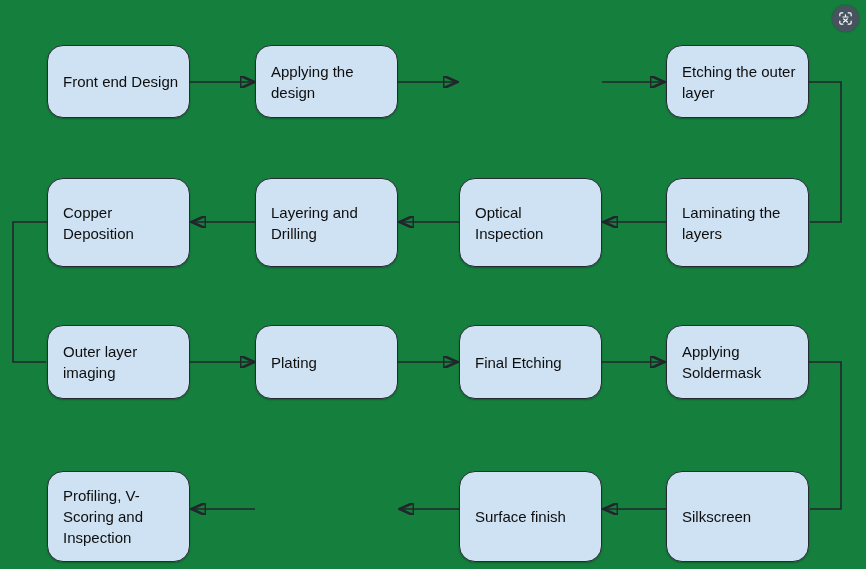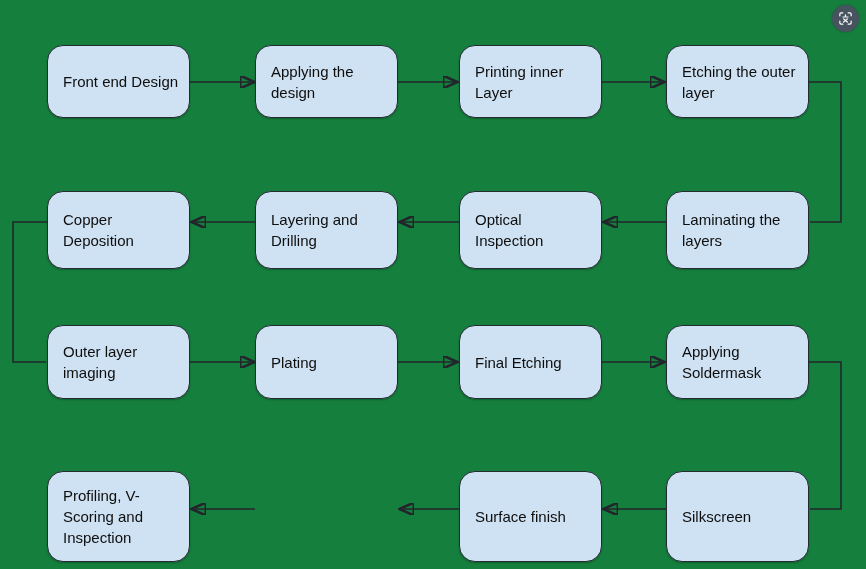--- a/index.html
+++ b/index.html
@@ -20,21 +20,21 @@
     display:flex;
     align-items:center;
     padding:0 10px 0 15px;
     font-size:15px;
     line-height:21px;
     color:#0e0e0e;
     box-shadow:0 1px 2px rgba(0,0,0,.28);
   }
   .c1{left:47px}.c2{left:255px}.c3{left:459px}.c4{left:666px}
   .r1{top:45px;height:73px}
-  .r2{top:191px;height:78px}
+  .r2{top:178px;height:89px}
   .r3{top:325px;height:74px}
   .r4{top:471px;height:91px}
   .edges{position:absolute;left:0;top:0;pointer-events:none;}
   .edges path{stroke:#22262c;stroke-width:1.6;fill:none;}
   .overlay-btn{
     position:absolute;left:832px;top:5px;
     width:27px;height:27px;border-radius:50%;
     background:#47545f;
     display:flex;align-items:center;justify-content:center;
     cursor:pointer;
@@ -75,23 +75,20 @@
     <path d="M666,509 L605,509" marker-end="url(#ah)"></path>
     <path d="M459,509 L401,509" marker-end="url(#ah)"></path>
     <path d="M255,509 L193,509" marker-end="url(#ah)"></path>
   </svg>
 
   <div class="node c1 r1">
     <span>Front end Design</span>
     </div>
   <div class="node c2 r1">
     <span>Applying the design</span>
-    </div>
-  <div class="node c3 r1">
-    <span>Printing inner Layer</span>
     </div>
   <div class="node c4 r1">
     <span>Etching the outer layer</span>
     </div>
 
   <div class="node c1 r2">
     <span>Copper Deposition</span>
     </div>
   <div class="node c2 r2">
     <span>Layering and Drilling</span>

